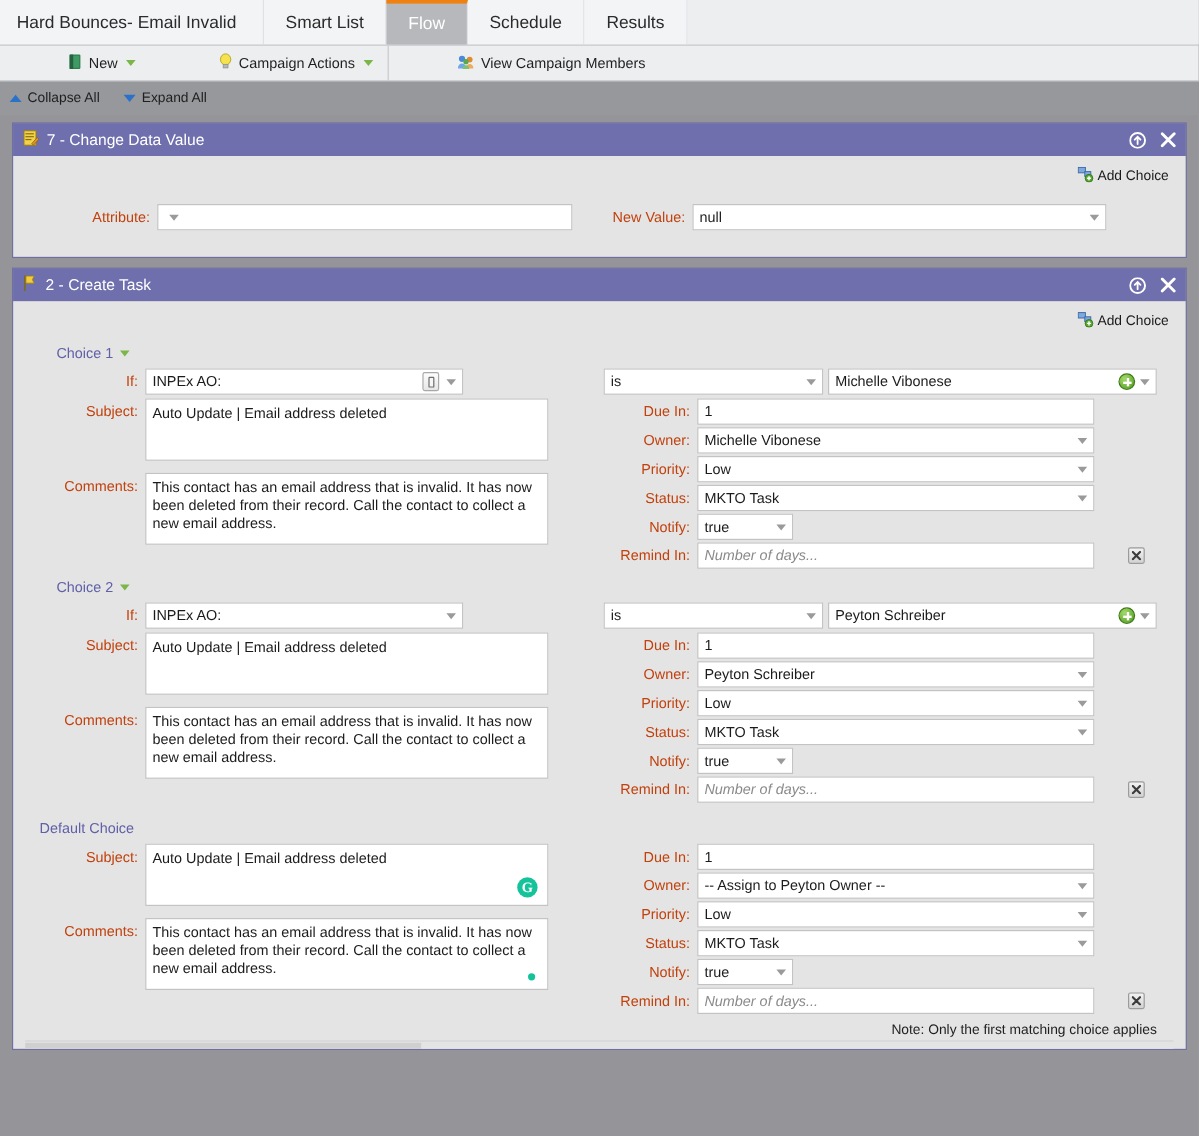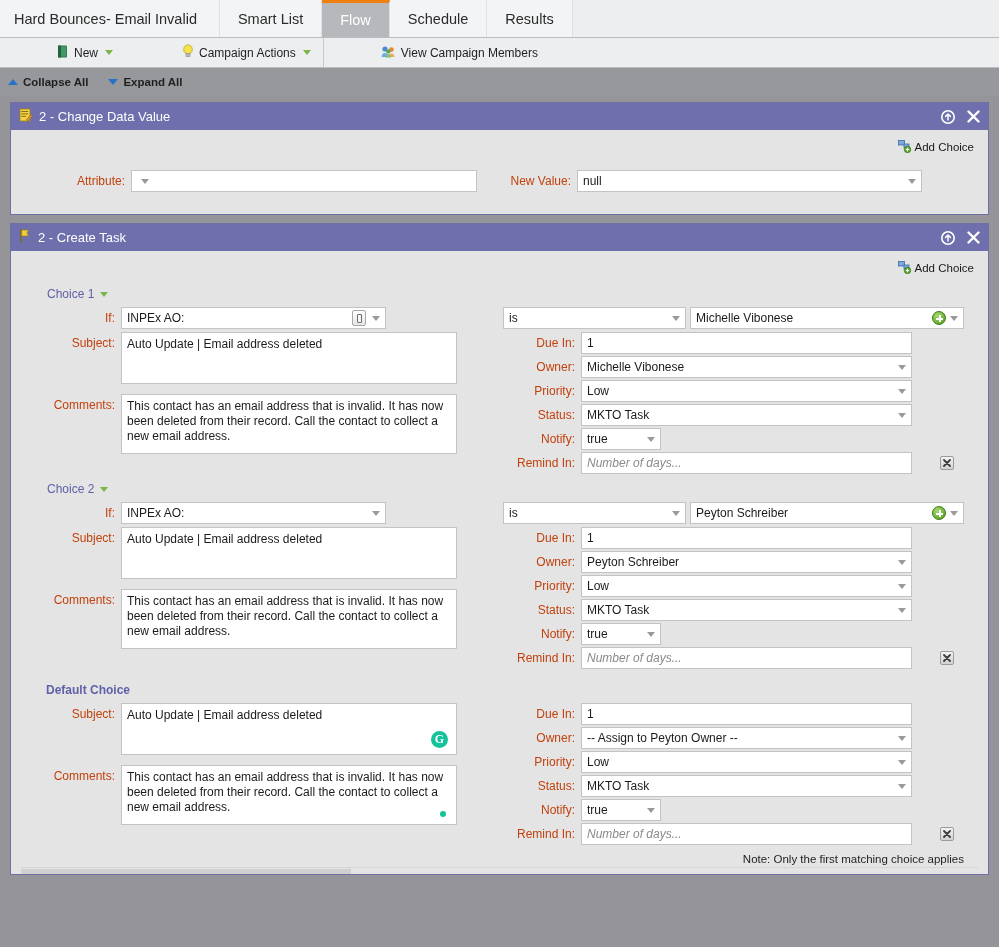--- a/index.html
+++ b/index.html
@@ -67,21 +67,20 @@
 
   
   .subbar {
     height: 28px;
     background: #96989c;
     display: flex;
     align-items: center;
     gap: 20px;
     padding-left: 8px;
     font-size: 11.5px;
-    font-weight: bold;
   }
   .subbar .sb-item {
     display: flex; align-items: center; gap: 5px;
     color: #1f1f1f; cursor: pointer;
   }
   .tri-up {
     width: 0; height: 0;
     border-left: 5px solid transparent;
     border-right: 5px solid transparent;
     border-bottom: 6px solid #2a72c8;
@@ -335,21 +334,21 @@
       <div class="panel-title">
         <span>
           <svg width="14" height="14" viewBox="0 0 14 14">
               <rect x="1" y="1" width="10" height="12" fill="#f2d24a" stroke="#9c7f14" stroke-width="0.8"></rect>
               <rect x="2.2" y="3" width="7" height="1" fill="#8a7212"></rect>
               <rect x="2.2" y="5.4" width="7" height="1" fill="#8a7212"></rect>
               <rect x="2.2" y="7.8" width="5" height="1" fill="#8a7212"></rect>
               <path d="M7.5 11.6 L12 6.6 L13.4 8 L8.9 13z" fill="#e0952b" stroke="#8a5c10" stroke-width="0.6"></path>
             </svg>
         </span>
-        <span>2 - Change Data Value</span>
+        <span>7 - Change Data Value</span>
       </div>
       <div class="panel-head-actions">
         <span class="hicon">
           <svg width="14" height="14" viewBox="0 0 14 14">
               <circle cx="7" cy="7" r="6.2" fill="none" stroke="#ffffff" stroke-width="1.6"></circle>
               <path d="M7 4 L7 10 M4.6 6.4 L7 4 L9.4 6.4" stroke="#ffffff" stroke-width="1.5" fill="none" stroke-linecap="round"></path>
             </svg>
         </span>
         <span class="hicon">
           <svg width="13" height="13" viewBox="0 0 13 13">
@@ -606,21 +605,21 @@
                 <svg width="8" height="8" viewBox="0 0 8 8">
                     <path d="M1 1 L7 7 M7 1 L1 7" stroke="#3c3c3c" stroke-width="1.8" stroke-linecap="round"></path>
                   </svg>
               </div>
             </div>
           </div>
         </div>
       </div>
 
       
-      <div class="choice-lbl plain" style="margin-left:25px;margin-top:14px;font-weight:bold;">
+      <div class="choice-lbl plain" style="margin-left:12px;margin-top:14px;">
         <span>Default Choice</span>
       </div>
 
       <div class="row">
         <div class="left-col">
           <div class="row">
             <div class="lbl" style="width:100px;">Subject:</div>
             <div class="txt" style="width:336px;height:52px;">
               <span>Auto Update | Email address deleted</span>
               <span class="gmark">G</span>

